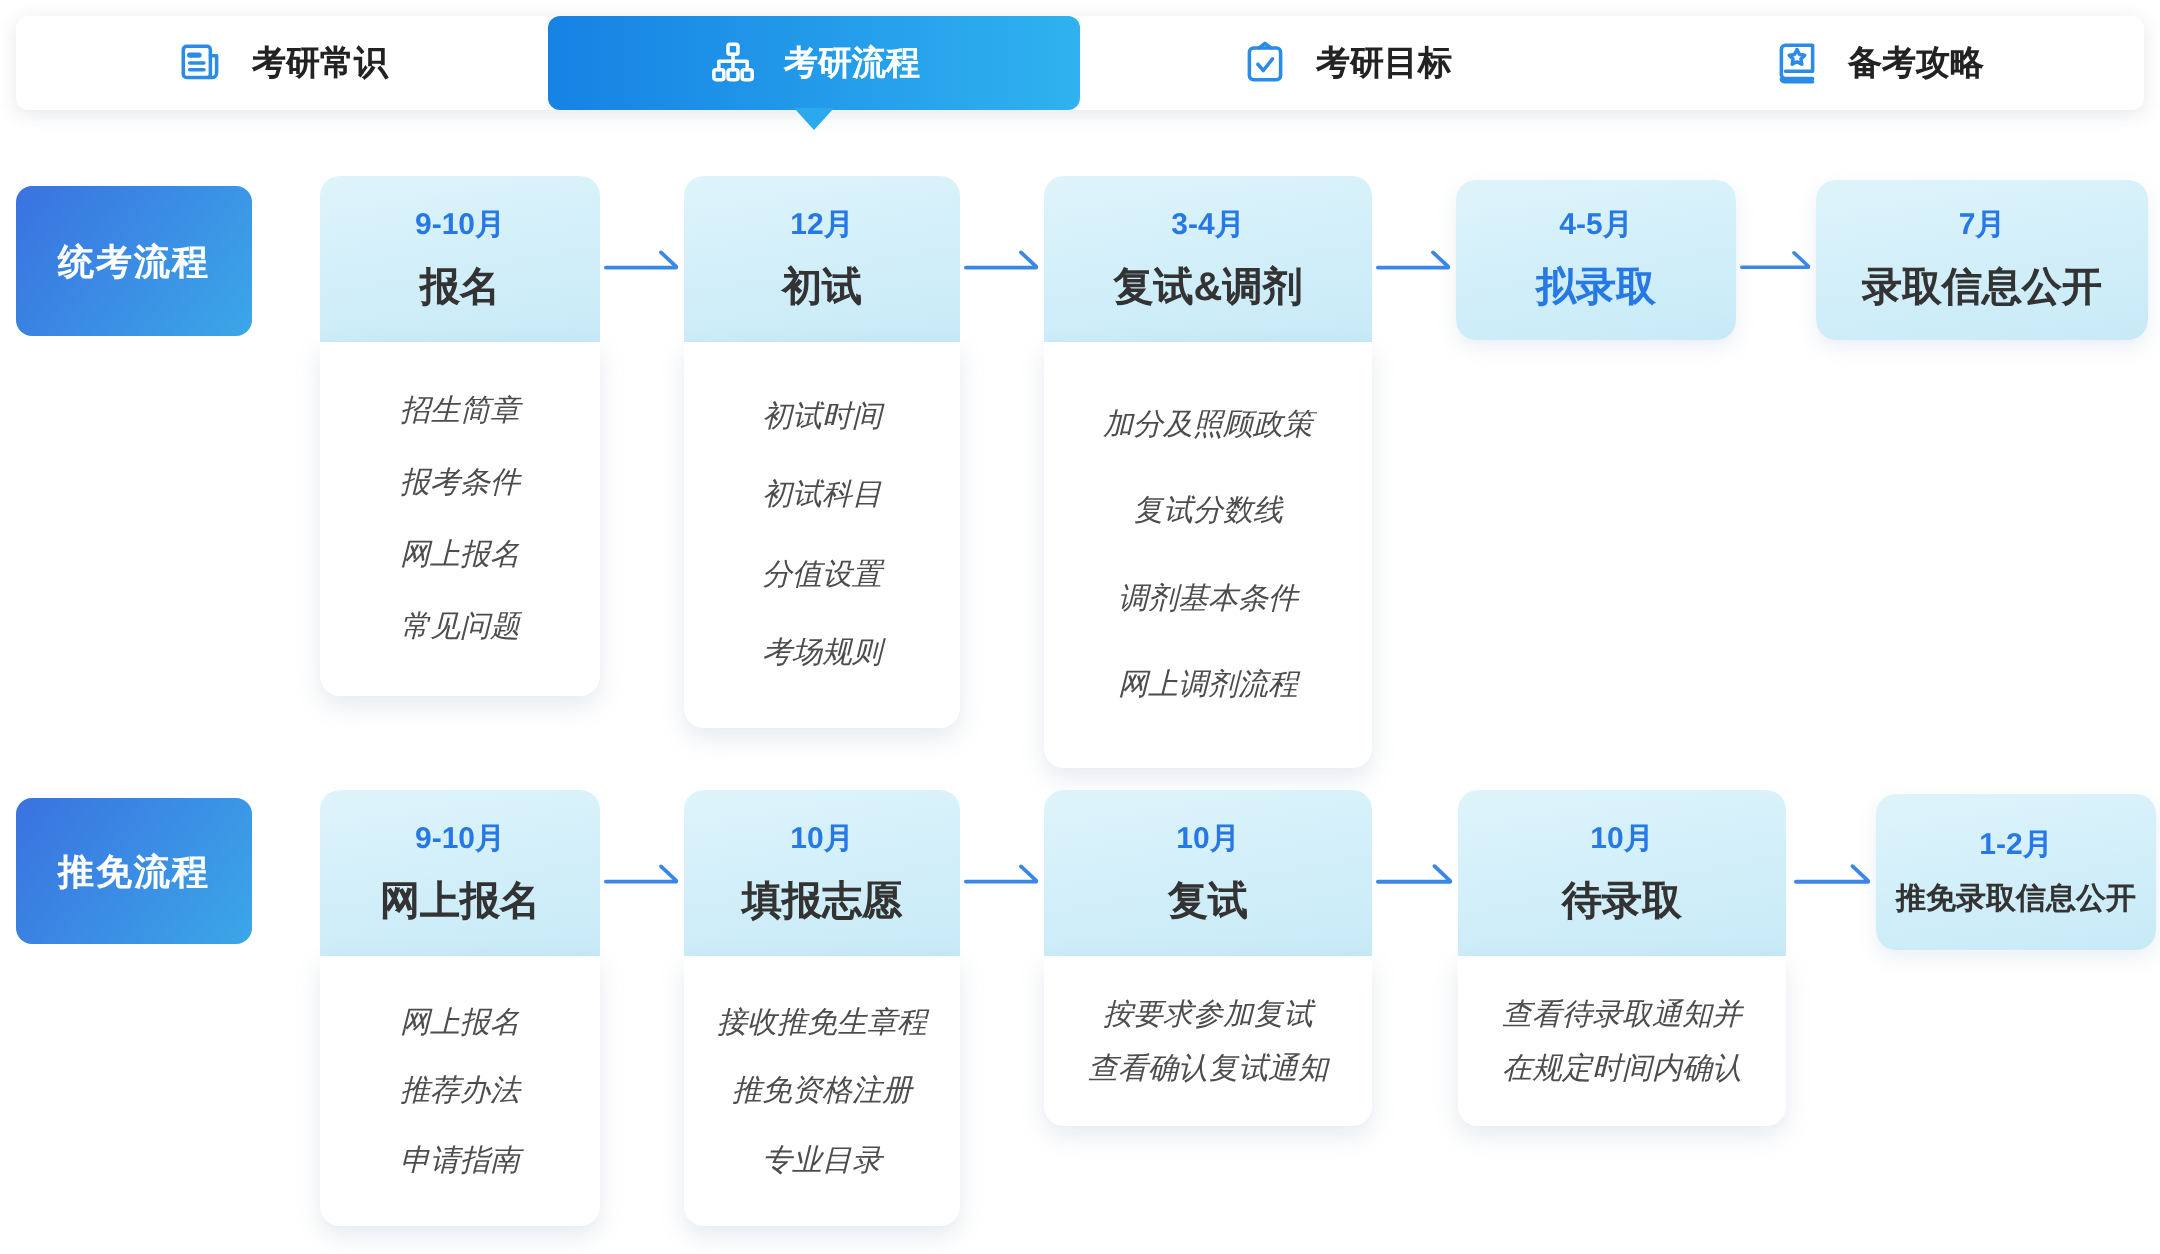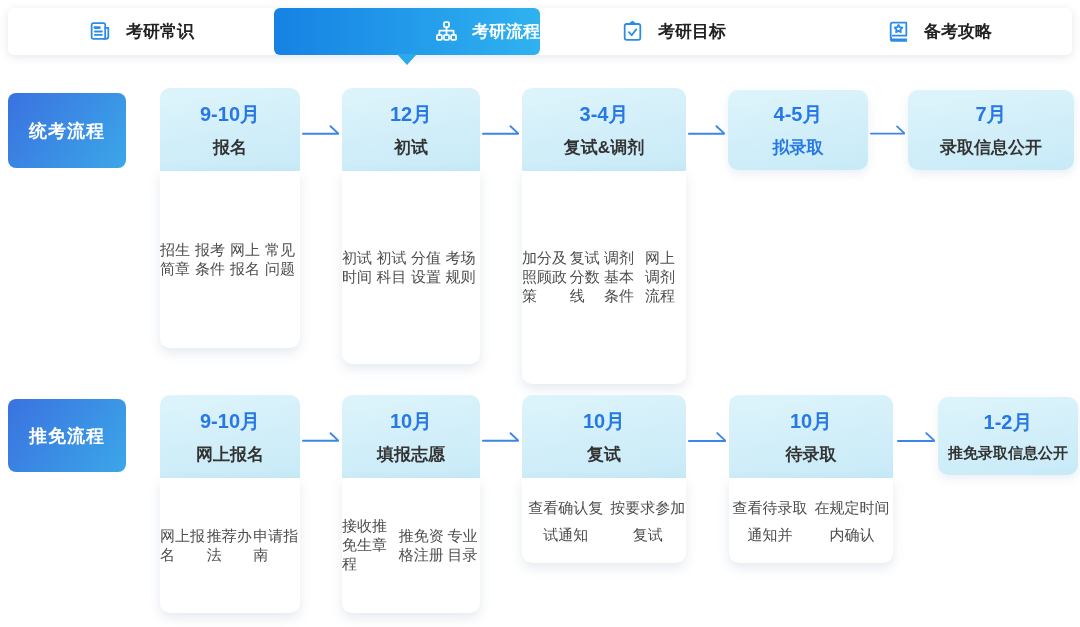--- a/index.html
+++ b/index.html
@@ -5,46 +5,46 @@
   html,body{margin:0;padding:0;background:#ffffff;}
   body{width:1080px;height:627px;position:relative;overflow:hidden;
        font-family:"Liberation Sans","DejaVu Sans",sans-serif;}
   .stage{position:absolute;left:0;top:0;width:1080px;height:627px;background:#fff;}
 
   
   .nav{position:absolute;left:8px;top:8px;width:1064px;height:47px;background:#fff;
        border-radius:6px;box-shadow:0 2px 10px rgba(30,60,100,.12);display:flex;z-index:5;}
   .tab{flex:1 1 0;display:flex;align-items:center;justify-content:center;gap:13px;
        font-size:17px;font-weight:bold;color:#222;cursor:pointer;white-space:nowrap;}
-  .tab.active{background:linear-gradient(90deg,#1682e4,#2fb2ef);color:#fff;border-radius:6px;position:relative;justify-content:flex-end;}
+  .tab.active{background:linear-gradient(90deg,#1682e4,#2fb2ef);color:#fff;border-radius:6px;position:relative;}
   .tab.active::after{content:"";position:absolute;left:50%;bottom:-10px;transform:translateX(-50%);
        width:0;height:0;border:10px solid transparent;border-top:11px solid #2aa9ec;border-bottom:0;}
   .icon{width:25px;height:25px;flex:0 0 auto;display:block;}
   .icon svg{width:100%;height:100%;stroke:#2b8ce8;fill:none;stroke-width:1.7;
        stroke-linecap:round;stroke-linejoin:round;display:block;}
   .tab.active .icon svg{stroke:#ffffff;}
 
   
   .row-label{position:absolute;display:flex;align-items:center;justify-content:center;
        color:#fff;font-size:18px;font-weight:bold;letter-spacing:1px;
        background:linear-gradient(125deg,#3a72e0 0%,#3ba7e8 100%);border-radius:8px;}
 
   
   .card{position:absolute;}
   .card-header{background:linear-gradient(170deg,#def4fb 0%,#c7eaf7 100%);
        border-radius:10px 10px 0 0;display:flex;flex-direction:column;align-items:center;
        justify-content:center;gap:8px;}
   .card.solo .card-header{border-radius:10px;box-shadow:0 4px 10px rgba(120,150,180,.15);}
-  .month{font-size:20px;font-weight:bold;color:#2678e6;}
-  .title{font-size:17px;font-weight:bold;color:#333;}
+  .month{font-size:15px;font-weight:bold;color:#2678e6;}
+  .title{font-size:20px;font-weight:bold;color:#333;}
   .title.accent{color:#2678e6;}
   .card-body{background:#fff;border-radius:0 0 10px 10px;
        box-shadow:0 5px 12px rgba(110,140,170,.18);
-       display:flex;align-items:center;justify-content:space-evenly;
-       padding:8px 0;box-sizing:border-box;}
+       display:flex;flex-direction:column;align-items:center;justify-content:space-evenly;
+       padding:8px 0;box-sizing:border-box;font-style:italic;}
   .item{font-size:15px;color:#4d4d4d;}
   .note-body{justify-content:center;}
   .note{font-size:15px;color:#4d4d4d;line-height:27px;text-align:center;}
 
   
   .arrow{position:absolute;height:16px;}
   .arrow svg{width:100%;height:100%;display:block;stroke:#3b87e8;stroke-width:2;
        fill:none;stroke-linecap:round;}
 </style>
 </head>
@@ -182,22 +182,22 @@
       <div class="item">专业目录</div>
     </div>
   </div>
 
   <div class="card" style="left:522px;top:395px;width:164px">
     <div class="card-header" style="height:83px">
       <div class="month">10月</div>
       <div class="title">复试</div>
     </div>
     <div class="card-body note-body" style="height:85px">
+      <div class="note">按要求参加复试</div>
       <div class="note">查看确认复试通知</div>
-      <div class="note">按要求参加复试</div>
     </div>
   </div>
 
   <div class="card" style="left:729px;top:395px;width:164px">
     <div class="card-header" style="height:83px">
       <div class="month">10月</div>
       <div class="title">待录取</div>
     </div>
     <div class="card-body note-body" style="height:85px">
       <div class="note">查看待录取通知并</div>

